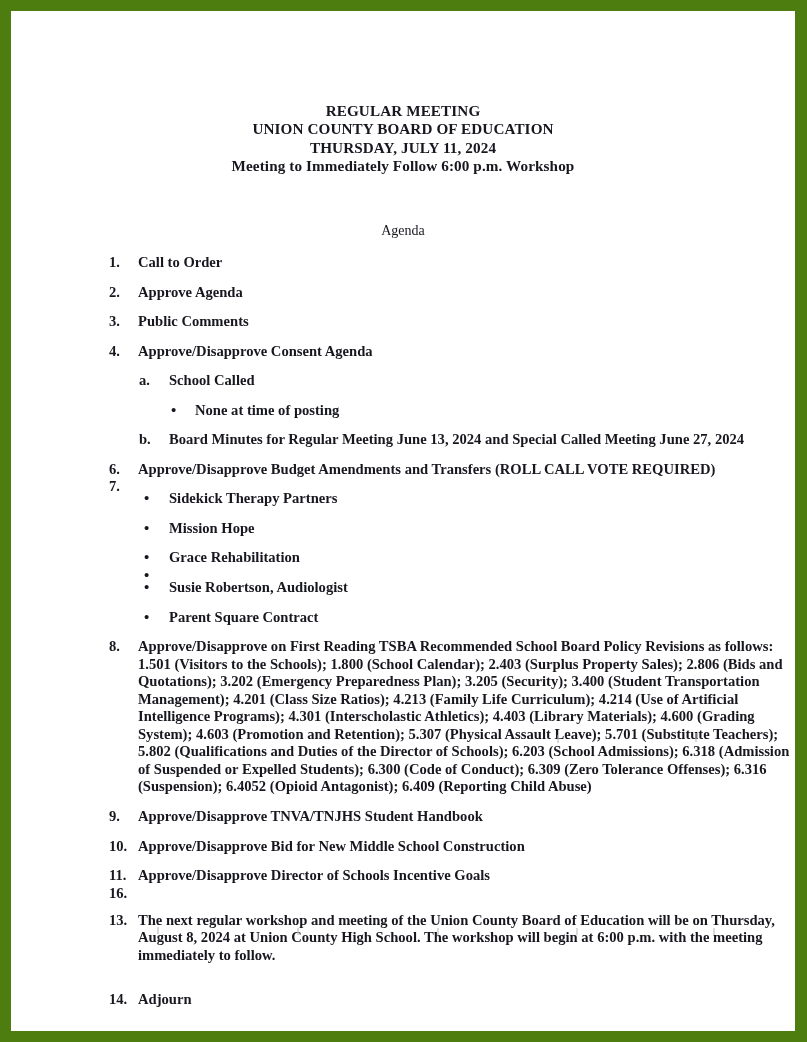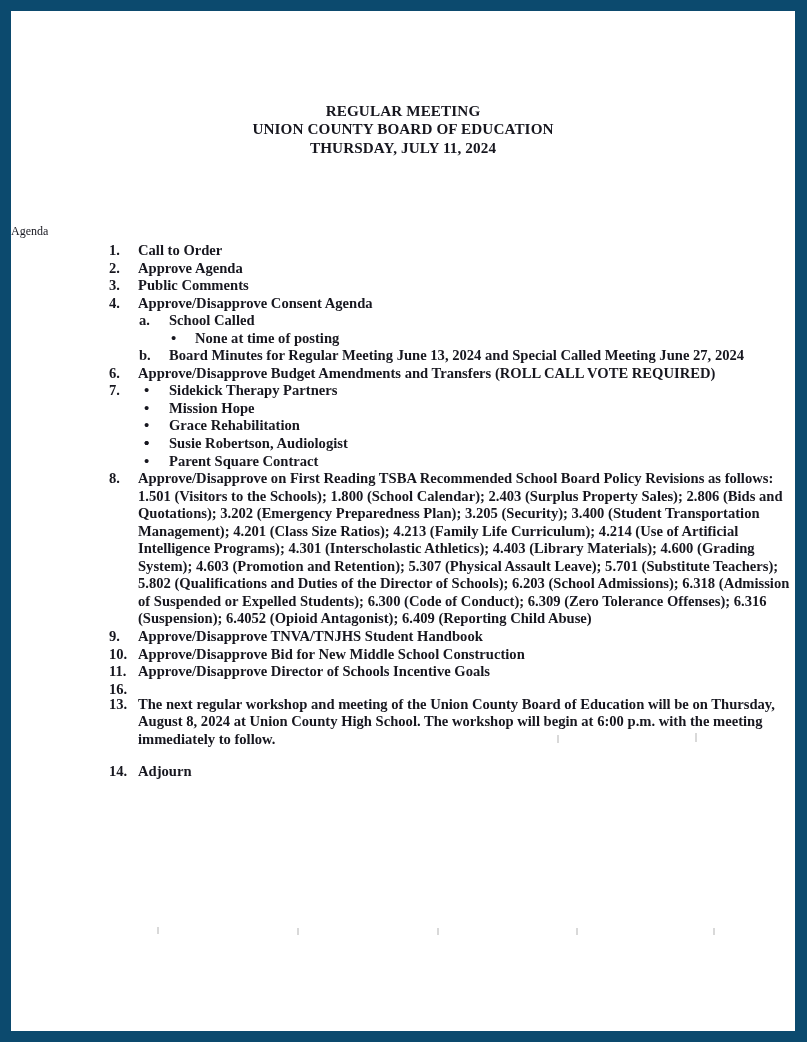--- a/index.html
+++ b/index.html
@@ -11,21 +11,21 @@
     width: 807px;
     height: 1042px;
     font-family: "Liberation Serif", "DejaVu Serif", serif;
     overflow: hidden;
   }
   .page-frame {
     position: absolute;
     left: 0; top: 0;
     width: 807px;
     height: 1042px;
-    background: #0c4a6e;
+    background: #4d7c0f;
     box-sizing: border-box;
   }
   .page-sheet {
     position: absolute;
     left: 11px;
     top: 11px;
     width: 784px;
     height: 1020px;
     background: #ffffff;
     box-sizing: border-box;
@@ -56,22 +56,22 @@
     letter-spacing: 0.1px;
     white-space: nowrap;
   }
 
   
   .agenda-title {
     position: absolute;
     left: 0;
     top: 211px;
     width: 784px;
-    text-align: left;
-    font-size: 12px;
+    text-align: center;
+    font-size: 14px;
     line-height: 18px;
   }
 
   
   .agenda-list {
     position: absolute;
     left: 0;
     top: 231px;
     width: 784px;
   }
@@ -135,40 +135,42 @@
     position: absolute;
     left: 160px;
     width: 20px;
     text-align: left;
     font-size: 15px;
   }
   .gap-md { height: 15px; }
 
   .text-span {
     display: block;
+    margin-top: 12px;
   }
 
   
   .speckle {
     position: absolute;
     background: #b9b9b9;
     opacity: 0.55;
   }
 </style>
 </head>
 <body>
 
 <div class="page-frame">
   <div class="page-sheet">
     <div class="doc-body">
 
       <div class="header-block">
         <div class="header-line">REGULAR MEETING</div>
         <div class="header-line">UNION COUNTY BOARD OF EDUCATION</div>
         <div class="header-line">THURSDAY, JULY 11, 2024</div>
+        <div class="header-line">Meeting to Immediately Follow 6:00 p.m. Workshop</div>
       </div>
 
       <div class="agenda-title">Agenda</div>
 
       <div class="agenda-list">
 
         <div class="item-row lvl1">
           <span class="marker">1.</span>
           <span class="text-span">Call to Order</span>
         </div>

